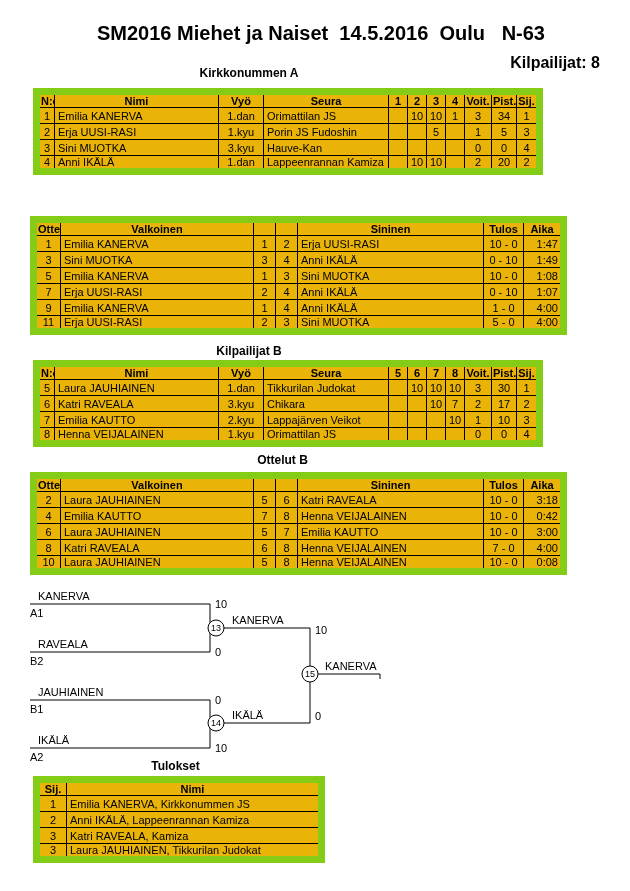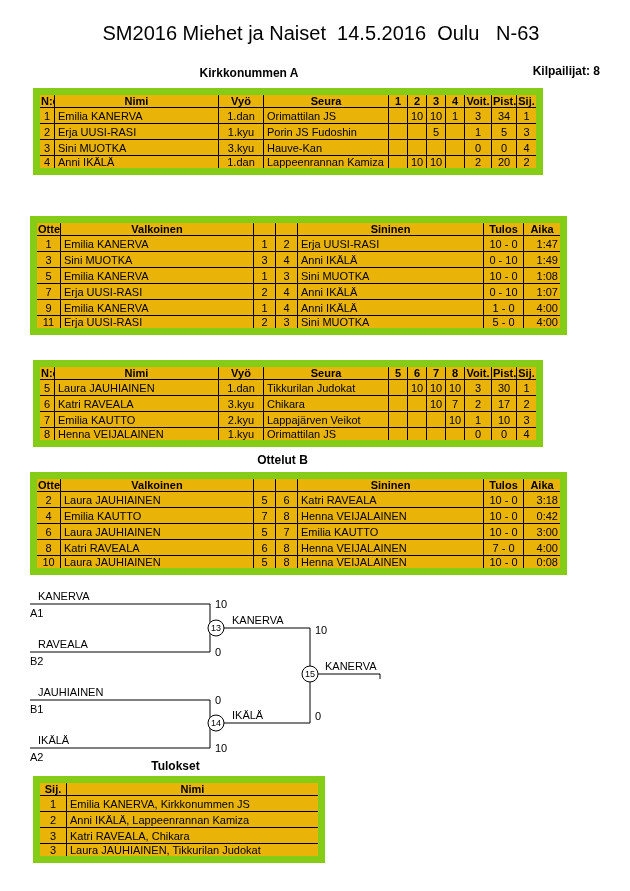--- a/index.html
+++ b/index.html
@@ -1,20 +1,20 @@
 <!DOCTYPE html>
 <html><head>
 <meta charset="utf-8">
 <style>
   *{margin:0;padding:0;box-sizing:border-box;}
   html,body{background:#fff;}
   body{font-family:"Liberation Sans",sans-serif;color:#000;}
   .page{position:relative;width:630px;height:891px;background:#fff;overflow:hidden;}
-  .title{position:absolute;top:22px;left:0;width:630px;text-align:center;font-size:20px;font-weight:normal;white-space:pre;padding-left:12px;}
-  .count{position:absolute;top:64px;right:30px;font-size:12px;font-weight:bold;text-align:center;}
+  .title{position:absolute;top:22px;left:0;width:630px;text-align:center;font-size:20px;font-weight:bold;white-space:pre;padding-left:12px;}
+  .count{position:absolute;top:54px;right:30px;font-size:16px;font-weight:bold;text-align:center;}
   .heading{position:absolute;font-size:12px;font-weight:bold;text-align:center;}
   #h-pool-a{top:66px;left:33px;width:432px;}
   #h-matches-a{top:200px;left:30px;width:505px;}
   #h-pool-b{top:344px;left:33px;width:432px;}
   #h-matches-b{top:453px;left:30px;width:505px;}
   #h-results{top:759px;left:33px;width:285px;}
   table{position:absolute;border-collapse:collapse;table-layout:fixed;background:#eab308;border:7px solid #84cc16;}
   #t-pool-a{top:88px;left:33px;width:503px;}
   #t-matches-a{top:216px;left:30px;width:530px;}
   #t-pool-b{top:360px;left:33px;width:503px;}
@@ -195,20 +195,21 @@
         <td class="l">Erja UUSI-RASI</td>
         <td class="c">2</td>
         <td class="c">3</td>
         <td class="l">Sini MUOTKA</td>
         <td class="c">5 - 0</td>
         <td class="r">4:00</td>
       </tr>
     </tbody>
   </table>
 
+  <div class="heading" id="h-pool-b">Kilpailijat B</div>
   <table id="t-pool-b">
     <colgroup>
         <col style="width:18px">
         <col style="width:164px">
         <col style="width:45px">
         <col style="width:125px">
         <col style="width:19px">
         <col style="width:19px">
         <col style="width:19px">
         <col style="width:19px">
@@ -405,21 +406,21 @@
       <tr>
         <td class="c">1</td>
         <td class="l">Emilia KANERVA, Kirkkonummen JS</td>
       </tr>
       <tr>
         <td class="c">2</td>
         <td class="l">Anni IKÄLÄ, Lappeenrannan Kamiza</td>
       </tr>
       <tr>
         <td class="c">3</td>
-        <td class="l">Katri RAVEALA, Chikara</td>
+        <td class="l">Katri RAVEALA, Kamiza</td>
       </tr>
       <tr>
         <td class="c">3</td>
         <td class="l">Laura JAUHIAINEN, Tikkurilan Judokat</td>
       </tr>
     </tbody>
   </table>
 
 </div>
 

